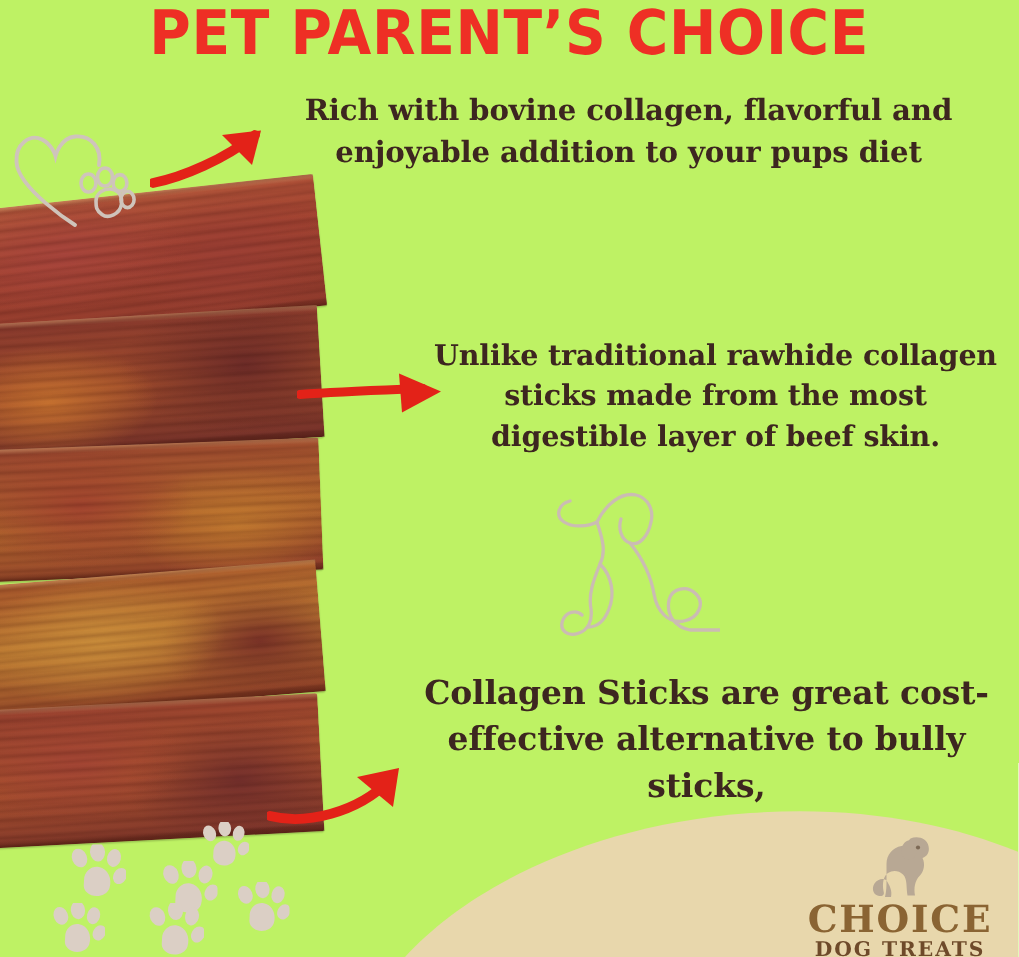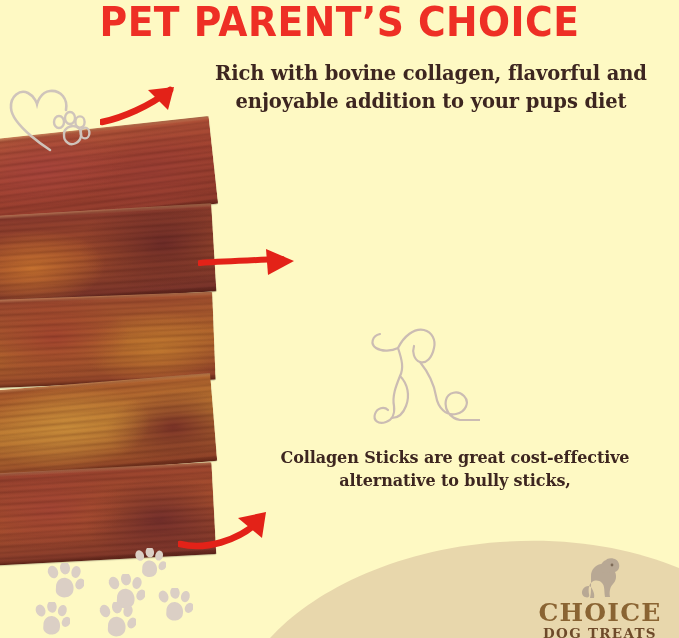--- a/index.html
+++ b/index.html
@@ -7,21 +7,21 @@
     padding: 0;
     background: #ffffff;
   }
   body {
     font-family: "Liberation Serif", serif;
   }
   #canvas {
     position: relative;
     width: 679px;
     height: 638px;
-    background: #fef9c3;
+    background: #bef264;
     overflow: hidden;
   }
 
   
   #title {
     position: absolute;
     left: 0;
     top: -2px;
     width: 679px;
     text-align: center;
@@ -38,23 +38,23 @@
   
   .copy {
     position: absolute;
     font-family: "DejaVu Serif", serif;
     font-weight: 700;
     color: #3d2620;
     text-align: center;
     line-height: 1.42;
     letter-spacing: -0.1px;
   }
-  #copy1 { left: 190px; top: 60px;  width: 482px; font-size: 19.5px; }
+  #copy1 { left: 178px; top: 60px;  width: 482px; font-size: 19.5px; }
   #copy2 { left: 282px; top: 224px; width: 390px; font-size: 19px; }
-  #copy3 { left: 260px; top: 447px; width: 390px; font-size: 16px; }
+  #copy3 { left: 276px; top: 447px; width: 390px; font-size: 22px; }
 
   
   #sticks {
     position: absolute;
     left: 0;
     top: 128px;
     width: 215px;
     height: 438px;
   }
   .stick {
@@ -341,20 +341,21 @@
     <path d="M2,16 C30,14 60,13 84,12" fill="none" stroke="#e32218" stroke-width="6" stroke-linecap="round"></path>
     <path d="M68,2 L96,14 L70,28 Z" fill="#e32218"></path>
   </svg>
 
   <svg class="arrow" id="arrow3" width="110" height="52" viewBox="0 0 110 52" aria-hidden="true">
     <path d="M2,46 C26,52 60,44 82,22" fill="none" stroke="#e32218" stroke-width="6.5" stroke-linecap="round"></path>
     <path d="M60,20 L88,14 L84,40 Z" fill="#e32218"></path>
   </svg>
 
   <div class="copy" id="copy1">Rich with bovine collagen, flavorful and enjoyable addition to your pups diet</div>
+  <div class="copy" id="copy2">Unlike traditional rawhide collagen sticks made from the most digestible layer of beef skin.</div>
   <div class="copy" id="copy3">Collagen Sticks are great cost-effective alternative to bully sticks,</div>
 
   <div id="logo">
     <svg id="logo-dog" width="58" height="46" viewBox="0 0 58 46" aria-hidden="true">
       <path d="M36,3 C41,1 47,3 48,8 C49,12 47,15 44,16
                C46,20 45,25 42,28 C39,31 38,36 39,41
                L34,41 C33,35 34,30 31,27 C28,24 24,24 21,26
                C18,28 17,33 18,38 C19,41 17,42 14,41
                C11,40 10,36 12,33 C14,30 18,29 20,31
                L20,20 C20,14 24,9 30,8 C32,8 34,5 36,3 Z" fill="#b8a894"></path>

